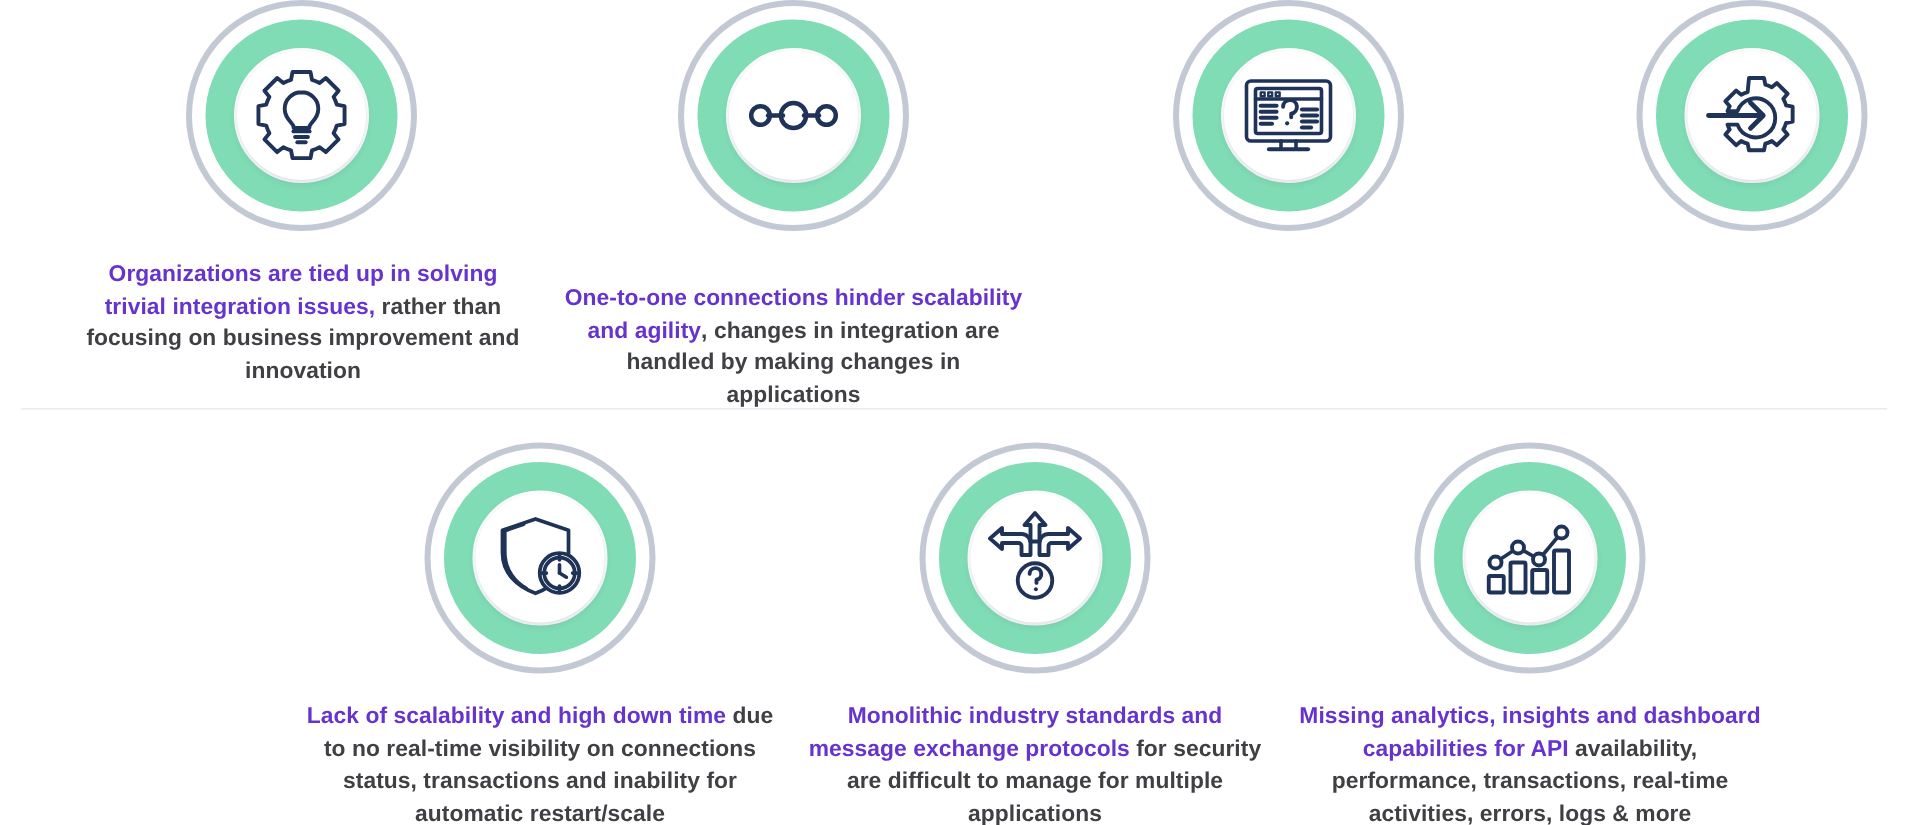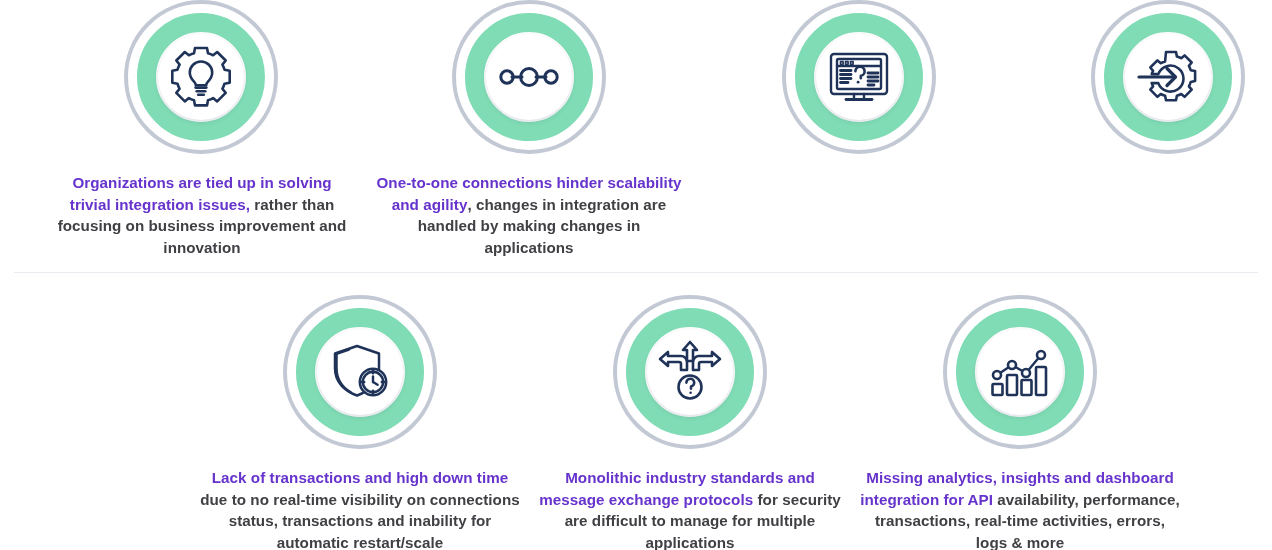--- a/index.html
+++ b/index.html
@@ -110,21 +110,21 @@
   .caption .rest {
     color: #3f3f44;
     font-weight: 600;
   }
 
   
   .r1c1 { width: 324px; padding-left: 0; }
   .r1c1 .badge { margin-left: -2px; }
   .r1c1 .caption { width: 300px; }
 
-  .r1c2 { width: 330px; }
+  .r1c2 { width: 330px; gap: 16px; }
   .r1c2 .caption { width: 310px; }
 
   .r1c3 { width: 330px; }
   .r1c3 .caption { width: 318px; }
 
   .r1c4 { width: 288px; }
   .r1c4 .caption { width: 286px; }
 
   
   .r2spacer { width: 155px; }
@@ -250,21 +250,21 @@
             <line x1="48" y1="33.6" x2="48" y2="36.2"></line>
             <line x1="48" y1="53.8" x2="48" y2="56.4"></line>
             <line x1="36.6" y1="45" x2="39.2" y2="45"></line>
             <line x1="56.8" y1="45" x2="59.4" y2="45"></line>
             <line x1="48" y1="45" x2="48" y2="39.5" stroke-width="2.4"></line>
             <line x1="48" y1="45" x2="52.6" y2="47.8" stroke-width="2.4"></line>
           </svg>
         </div>
       </div>
       <div class="caption">
-        <span class="hl">Lack of transactions and high down time</span><span class="rest"> due to no real-time visibility on connections status, transactions and inability for automatic restart/scale</span>
+        <span class="hl">Lack of scalability and high down time</span><span class="rest"> due to no real-time visibility on connections status, transactions and inability for automatic restart/scale</span>
       </div>
     </div>
 
     <div class="card r2c2">
       <div class="badge">
         <div class="ring-outer"></div>
         <div class="ring-mint"></div>
         <div class="ring-inner-shade"></div>
         <div class="glyph">
           <svg width="70" height="70" viewBox="0 0 70 70" fill="none" stroke="#1f3358" stroke-width="2.6" stroke-linejoin="round" stroke-linecap="round">
@@ -295,18 +295,18 @@
             <circle cx="41" cy="36" r="4" fill="#ffffff"></circle>
             <circle cx="56" cy="18" r="4" fill="#ffffff"></circle>
             <rect x="7.5" y="47" width="10" height="11" rx="1"></rect>
             <rect x="22" y="38" width="10" height="20" rx="1"></rect>
             <rect x="36.5" y="43" width="10" height="15" rx="1"></rect>
             <rect x="51" y="30" width="10" height="28" rx="1"></rect>
           </svg>
         </div>
       </div>
       <div class="caption">
-        <span class="hl">Missing analytics, insights and dashboard integration for API</span><span class="rest"> availability, performance, transactions, real-time activities, errors, logs &amp; more</span>
+        <span class="hl">Missing analytics, insights and dashboard capabilities for API</span><span class="rest"> availability, performance, transactions, real-time activities, errors, logs &amp; more</span>
       </div>
     </div>
 
   </div>
 </div>
 
 </body></html>

